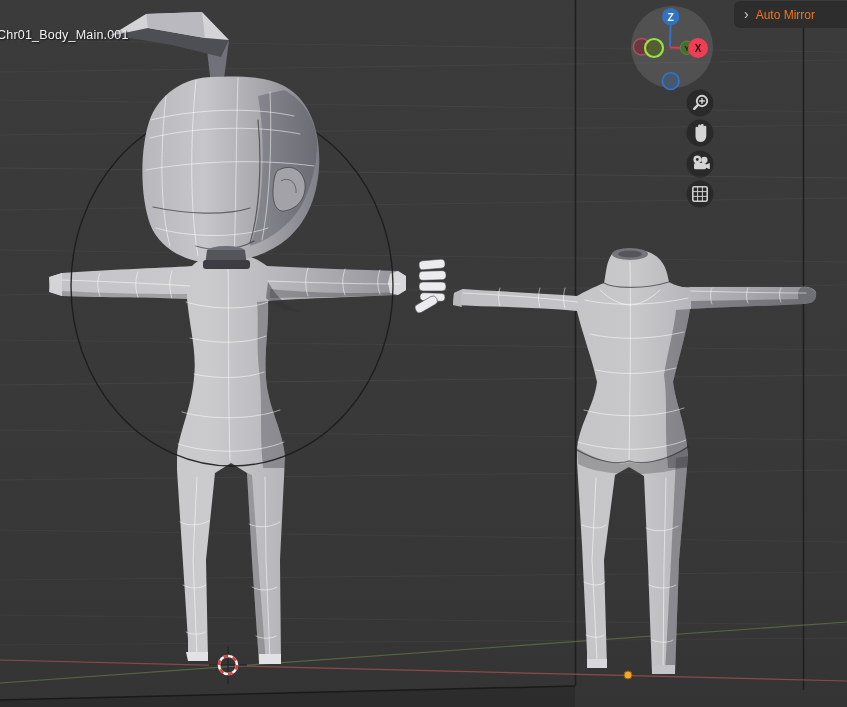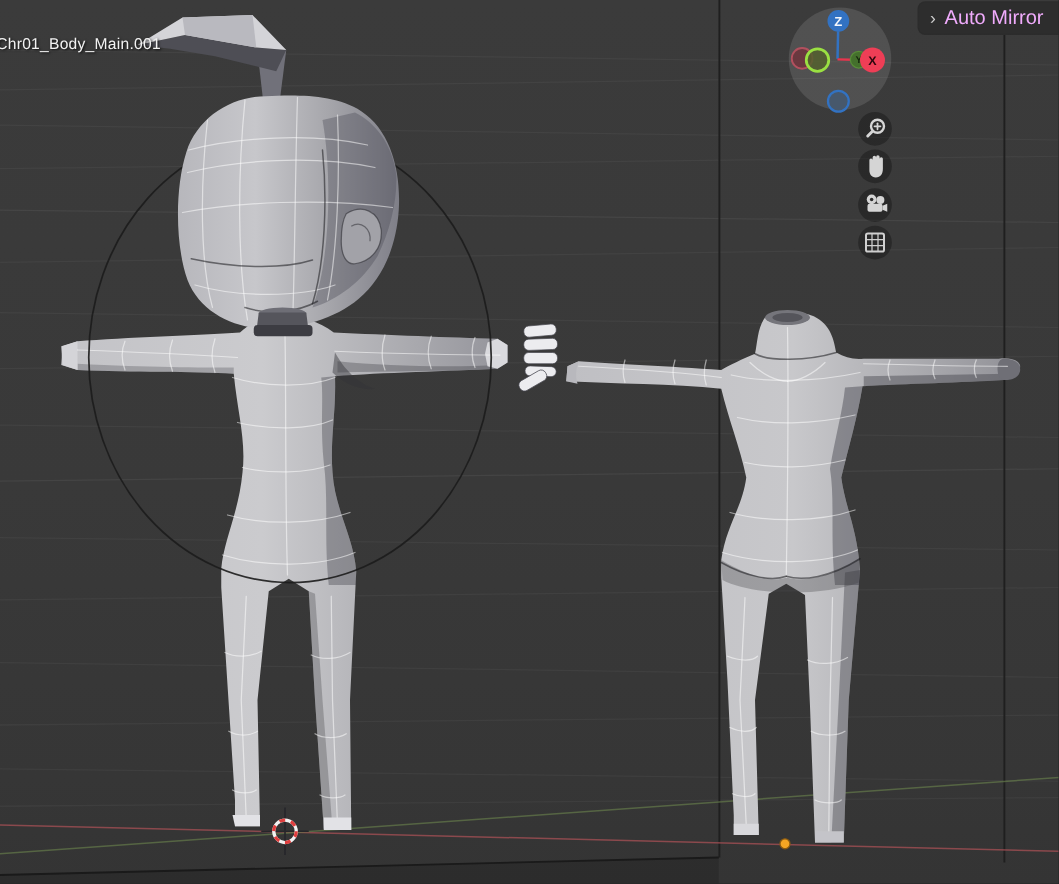--- a/index.html
+++ b/index.html
@@ -13,21 +13,21 @@
   #object-label{
     left:-3px;top:28px;color:#f2f2f2;font-size:12.5px;letter-spacing:.2px;
     text-shadow:1px 1px 2px rgba(0,0,0,.85);white-space:nowrap;
   }
   #auto-mirror-tab{
     left:735px;top:2px;width:112px;height:25px;background:#2d2d2d;
     border-radius:5px 0 0 5px;display:flex;align-items:center;gap:7px;
     padding-left:9px;box-sizing:border-box;box-shadow:0 0 0 1px rgba(0,0,0,.25);
   }
   #auto-mirror-tab .chev{color:#cfcfcf;font-size:14px;line-height:1;transform:translateY(-1px);}
-  #auto-mirror-tab .lbl{color:#f0abfc;font-size:16px;}
+  #auto-mirror-tab .lbl{color:#f97316;font-size:12px;}
   .ctl-circle{fill:rgba(18,18,18,.42);}
   .glyph{stroke:#d5d5d5;fill:none;stroke-linecap:round;}
   .wire{stroke:rgba(255,255,255,.52);stroke-width:1;fill:none;stroke-linecap:round;}
   .crease{stroke:rgba(24,24,28,.55);stroke-width:1.2;fill:none;stroke-linecap:round;}
   .streak{stroke:rgba(255,255,255,.042);stroke-width:1;}
 </style>
 </head>
 <body>
 
 <div id="app">

